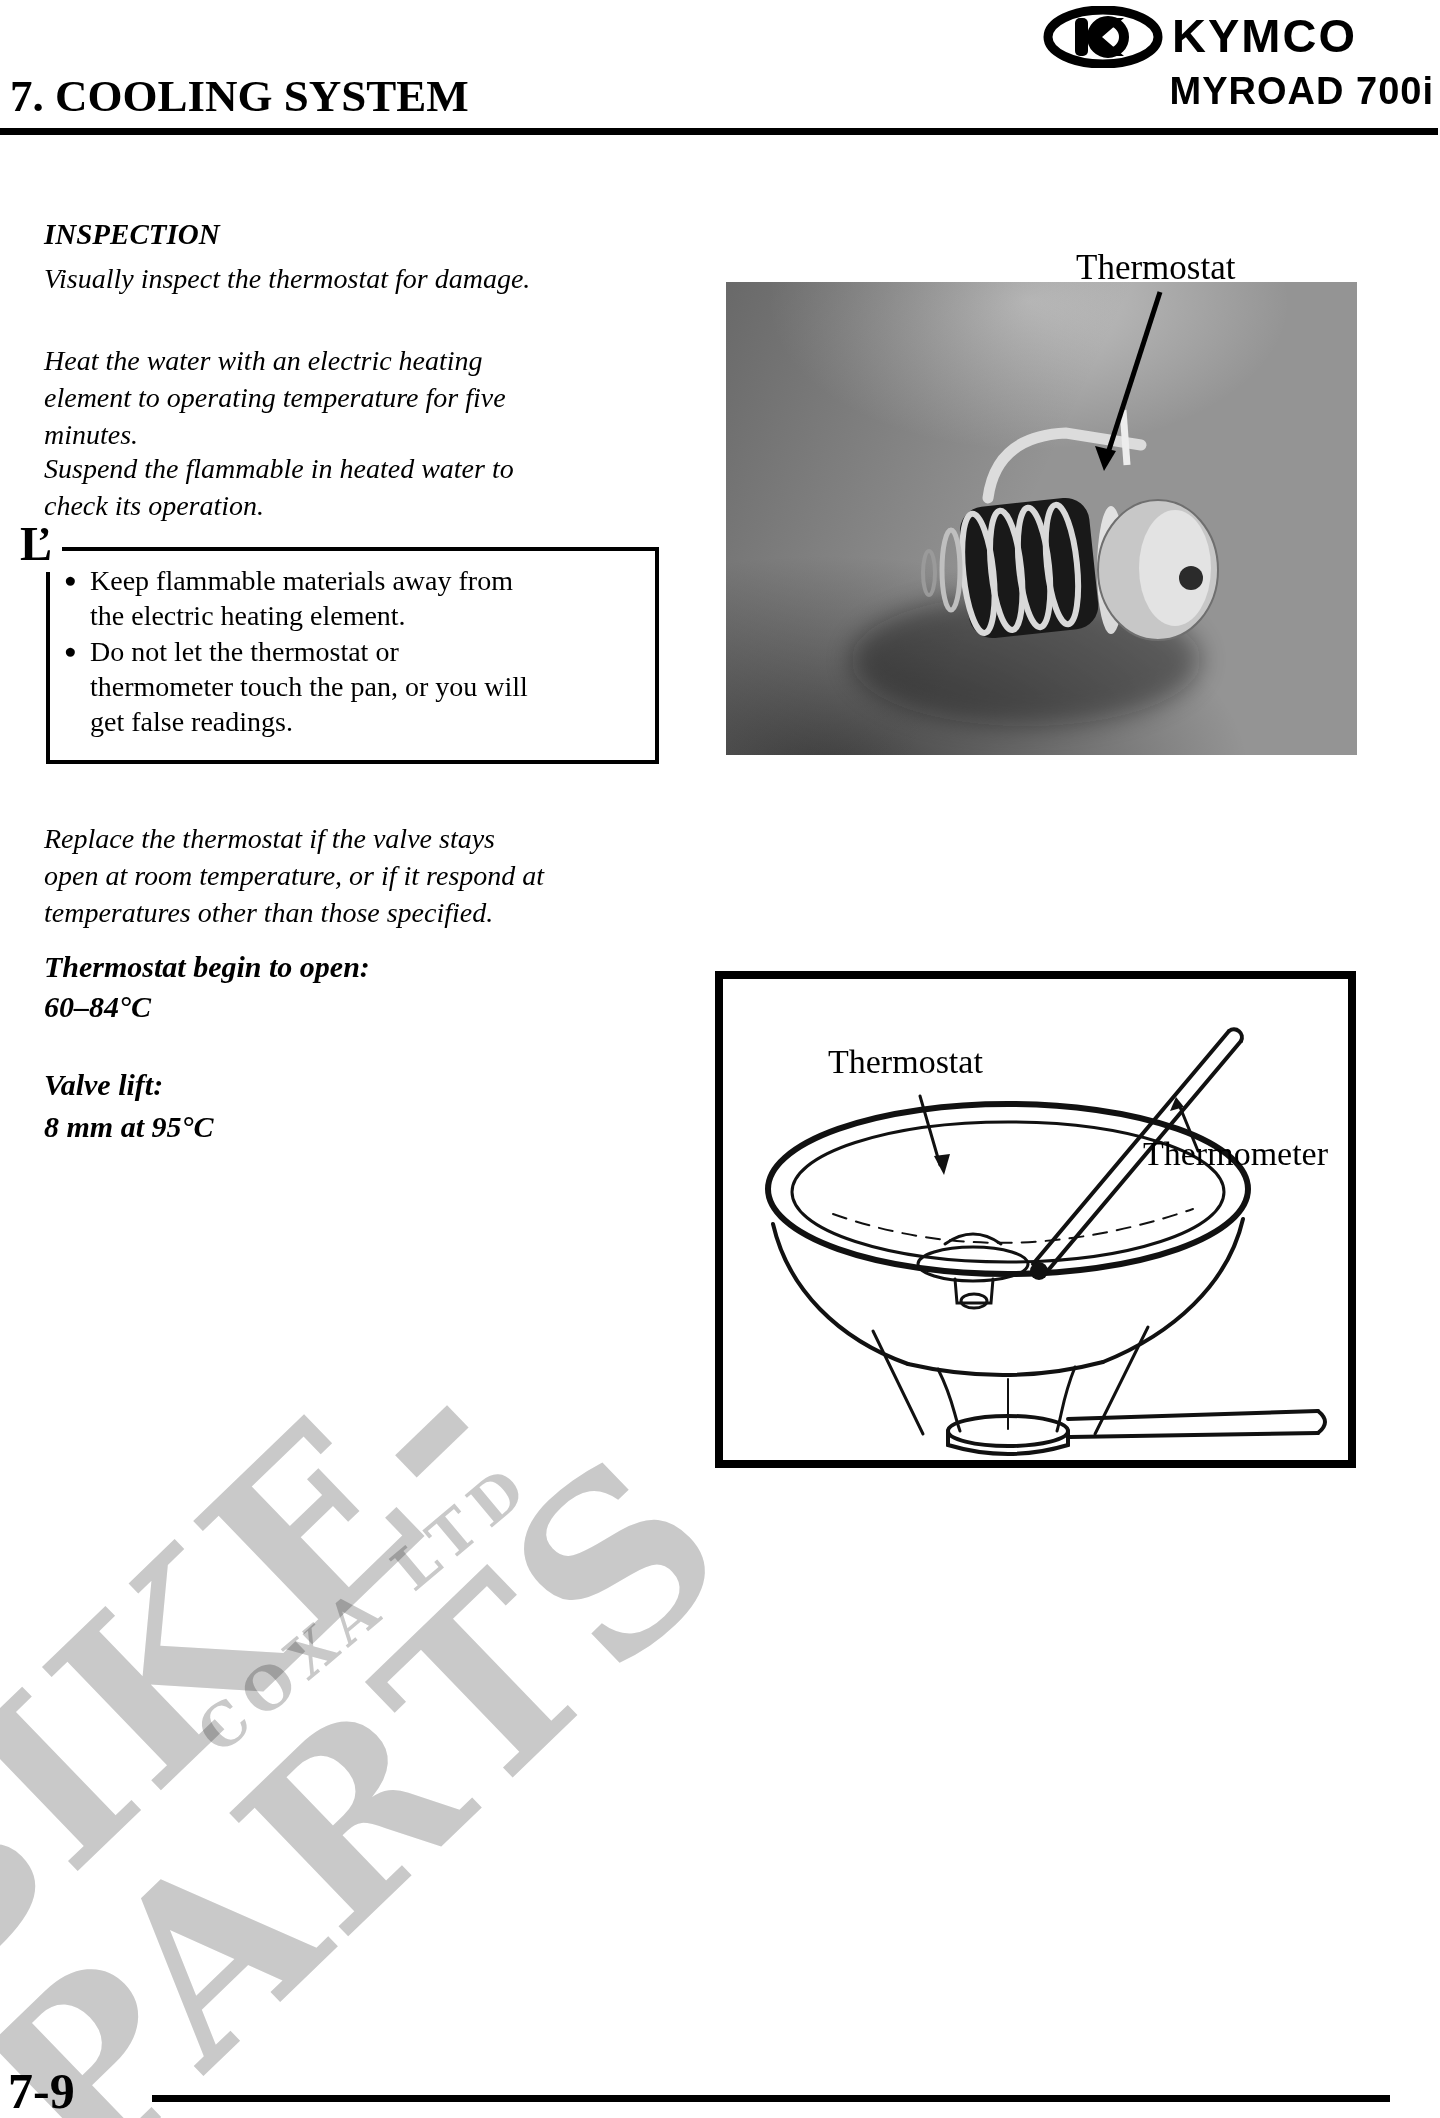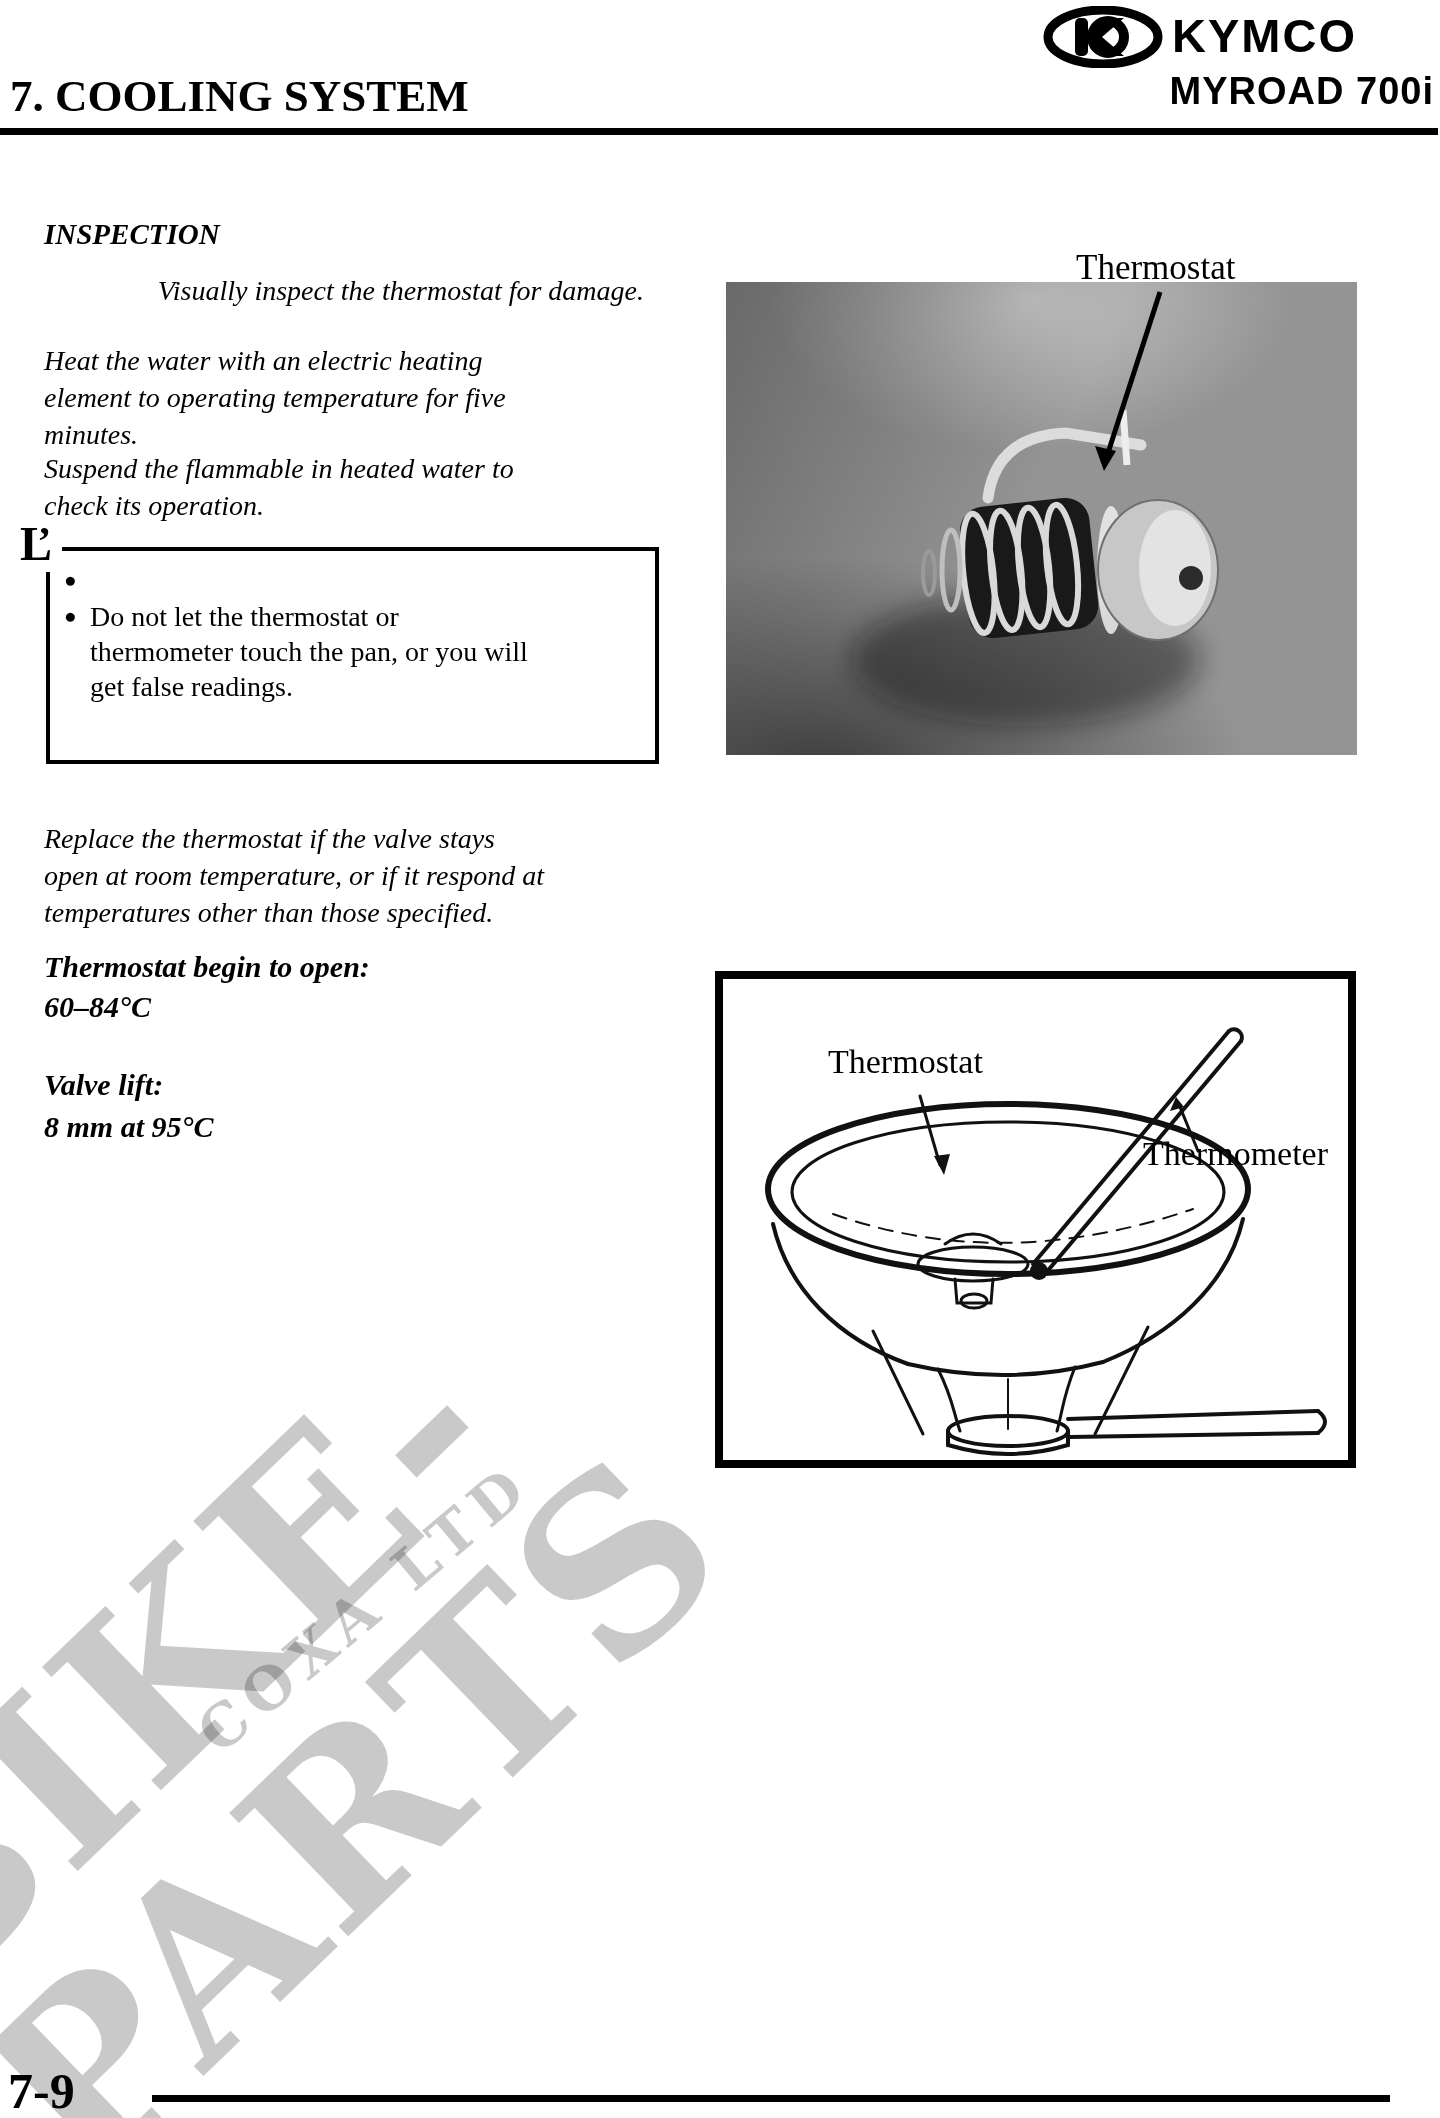--- a/index.html
+++ b/index.html
@@ -13,21 +13,21 @@
   .brand-name{left:1172px;top:8px;font-family:"Liberation Sans",sans-serif;
               font-weight:bold;font-size:47px;letter-spacing:2px;color:#000;}
   .model-name{right:6px;top:70px;font-family:"Liberation Sans",sans-serif;
               font-weight:bold;font-size:38px;letter-spacing:1px;}
   .page-title{left:10px;top:70px;font-weight:bold;font-size:45px;letter-spacing:0px;text-align:center;}
   .header-rule{left:0;top:128px;width:1438px;height:7px;background:#000;}
 
   
   .col{left:44px;width:600px;font-size:28px;line-height:37px;font-style:italic;}
   .section-heading{top:216px;font-weight:bold;font-size:29px;}
-  .p1{top:272px;text-align:right;}
+  .p1{top:260px;}
   .p2{top:342px;}
   .p3{top:450px;}
   .p4{top:820px;}
   .spec-label1{top:948px;font-weight:bold;font-size:30px;}
   .spec-value1{top:988px;font-weight:bold;font-size:30px;}
   .spec-label2{top:1066px;font-weight:bold;font-size:30px;}
   .spec-value2{top:1108px;font-weight:bold;font-size:30px;}
 
   
   .corner-mark{left:18px;top:520px;font-weight:bold;font-size:48px;line-height:48px;
@@ -86,20 +86,22 @@
 <div class="abs col p2 pre">Heat the water with an electric heating
 element to operating temperature for five
 minutes.</div>
 <div class="abs col p3 pre">Suspend the flammable in heated water to
 check its operation.</div>
 
 <div class="abs corner-mark">Ľ</div>
 <div class="abs caution-box">
   <div class="bullet-item">
     <span class="marker">●</span>
+    <span class="pre">Keep flammable materials away from
+the electric heating element.</span>
   </div>
   <div class="bullet-item">
     <span class="marker">●</span>
     <span class="pre">Do not let the thermostat or
 thermometer touch the pan, or you will
 get false readings.</span>
   </div>
 </div>
 
 <div class="abs col p4 pre">Replace the thermostat if the valve stays

